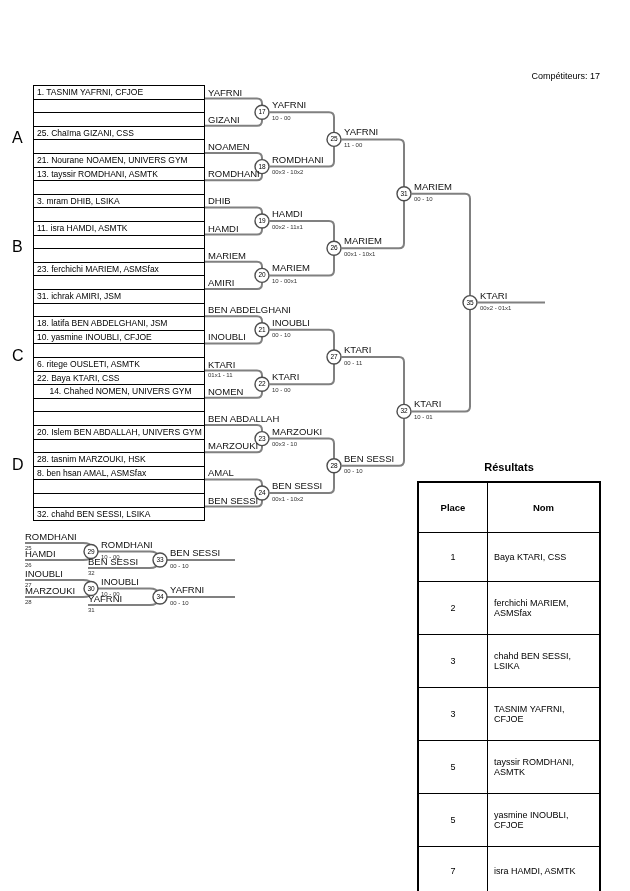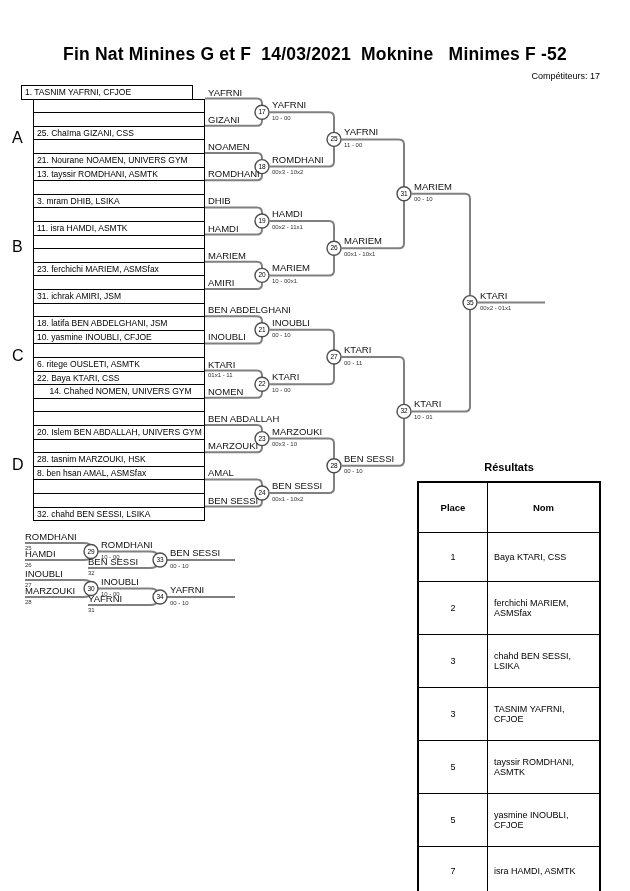--- a/index.html
+++ b/index.html
@@ -23,21 +23,20 @@
   #results table{border-collapse:collapse;width:100%;border:2px solid #000;}
   #results th,#results td{border:1px solid #000;font-size:9px;height:16.5px;padding:16px;}
   #results th{font-size:9.5px;font-weight:bold;text-align:center;}
   #results td.place{width:36px;text-align:center;}
   #results td.name{padding-left:6px;text-align:left;}
 </style>
 </head>
 <body>
 
 <div id="page">
-  <div class="title">Fin Nat Minines G et F  14/03/2021  Moknine   Minimes F -52</div>
   <div class="competitors">Compétiteurs: 17</div>
 
   <svg id="wires" width="630" height="891">
       <path d="M 205 98.6 H 257 Q 262 98.6 262 103.6 V 105.19999999999999"></path>
       <path d="M 205 125.8 H 257 Q 262 125.8 262 120.8 V 119.19999999999999"></path>
       <path d="M 205 153 H 257 Q 262 153 262 158 V 159.6"></path>
       <path d="M 205 180.2 H 257 Q 262 180.2 262 175.2 V 173.6"></path>
       <path d="M 205 207.39999999999998 H 257 Q 262 207.39999999999998 262 212.39999999999998 V 213.99999999999997"></path>
       <path d="M 205 234.6 H 257 Q 262 234.6 262 229.6 V 227.99999999999997"></path>
       <path d="M 205 261.79999999999995 H 257 Q 262 261.79999999999995 262 266.79999999999995 V 268.4"></path>
@@ -89,21 +88,21 @@
       <path d="M 25 597 H 83 Q 91 597 91 593"></path>
       <path d="M 98 588.5 H 150 Q 157 588.5 157 592"></path>
       <path d="M 88 605 H 150 Q 157 605 157 601"></path>
       <path d="M 167 597 H 235"></path>
       <circle cx="91" cy="551.5" r="7"></circle>
       <circle cx="160" cy="560" r="7"></circle>
       <circle cx="91" cy="588.5" r="7"></circle>
       <circle cx="160" cy="597" r="7"></circle>
     </svg>
   <div id="layer">
-      <div class="seed-cell" style="left: 21px; top: 85px; width: 172px; height: 15px;">1. TASNIM YAFRNI, CFJOE</div>
+      <div class="seed-cell" style="left: 33px; top: 85px; width: 172px; height: 15px;">1. TASNIM YAFRNI, CFJOE</div>
       <div class="seed-cell" style="left: 33px; top: 99px; width: 172px; height: 14px;"></div>
       <div class="seed-cell" style="left: 33px; top: 112px; width: 172px; height: 15px;"></div>
       <div class="seed-cell" style="left: 33px; top: 126px; width: 172px; height: 14px;">25. Chaïma GIZANI, CSS</div>
       <div class="seed-cell" style="left: 33px; top: 139px; width: 172px; height: 15px;"></div>
       <div class="seed-cell" style="left: 33px; top: 153px; width: 172px; height: 15px;">21. Nourane NOAMEN, UNIVERS GYM</div>
       <div class="seed-cell" style="left: 33px; top: 167px; width: 172px; height: 14px;">13. tayssir ROMDHANI, ASMTK</div>
       <div class="seed-cell" style="left: 33px; top: 180px; width: 172px; height: 15px;"></div>
       <div class="group-letter" style="left: 12px; top: 129.4px;">A</div>
       <div class="seed-cell" style="left: 33px; top: 194px; width: 172px; height: 14px;">3. mram DHIB, LSIKA</div>
       <div class="seed-cell" style="left: 33px; top: 207px; width: 172px; height: 15px;"></div>

